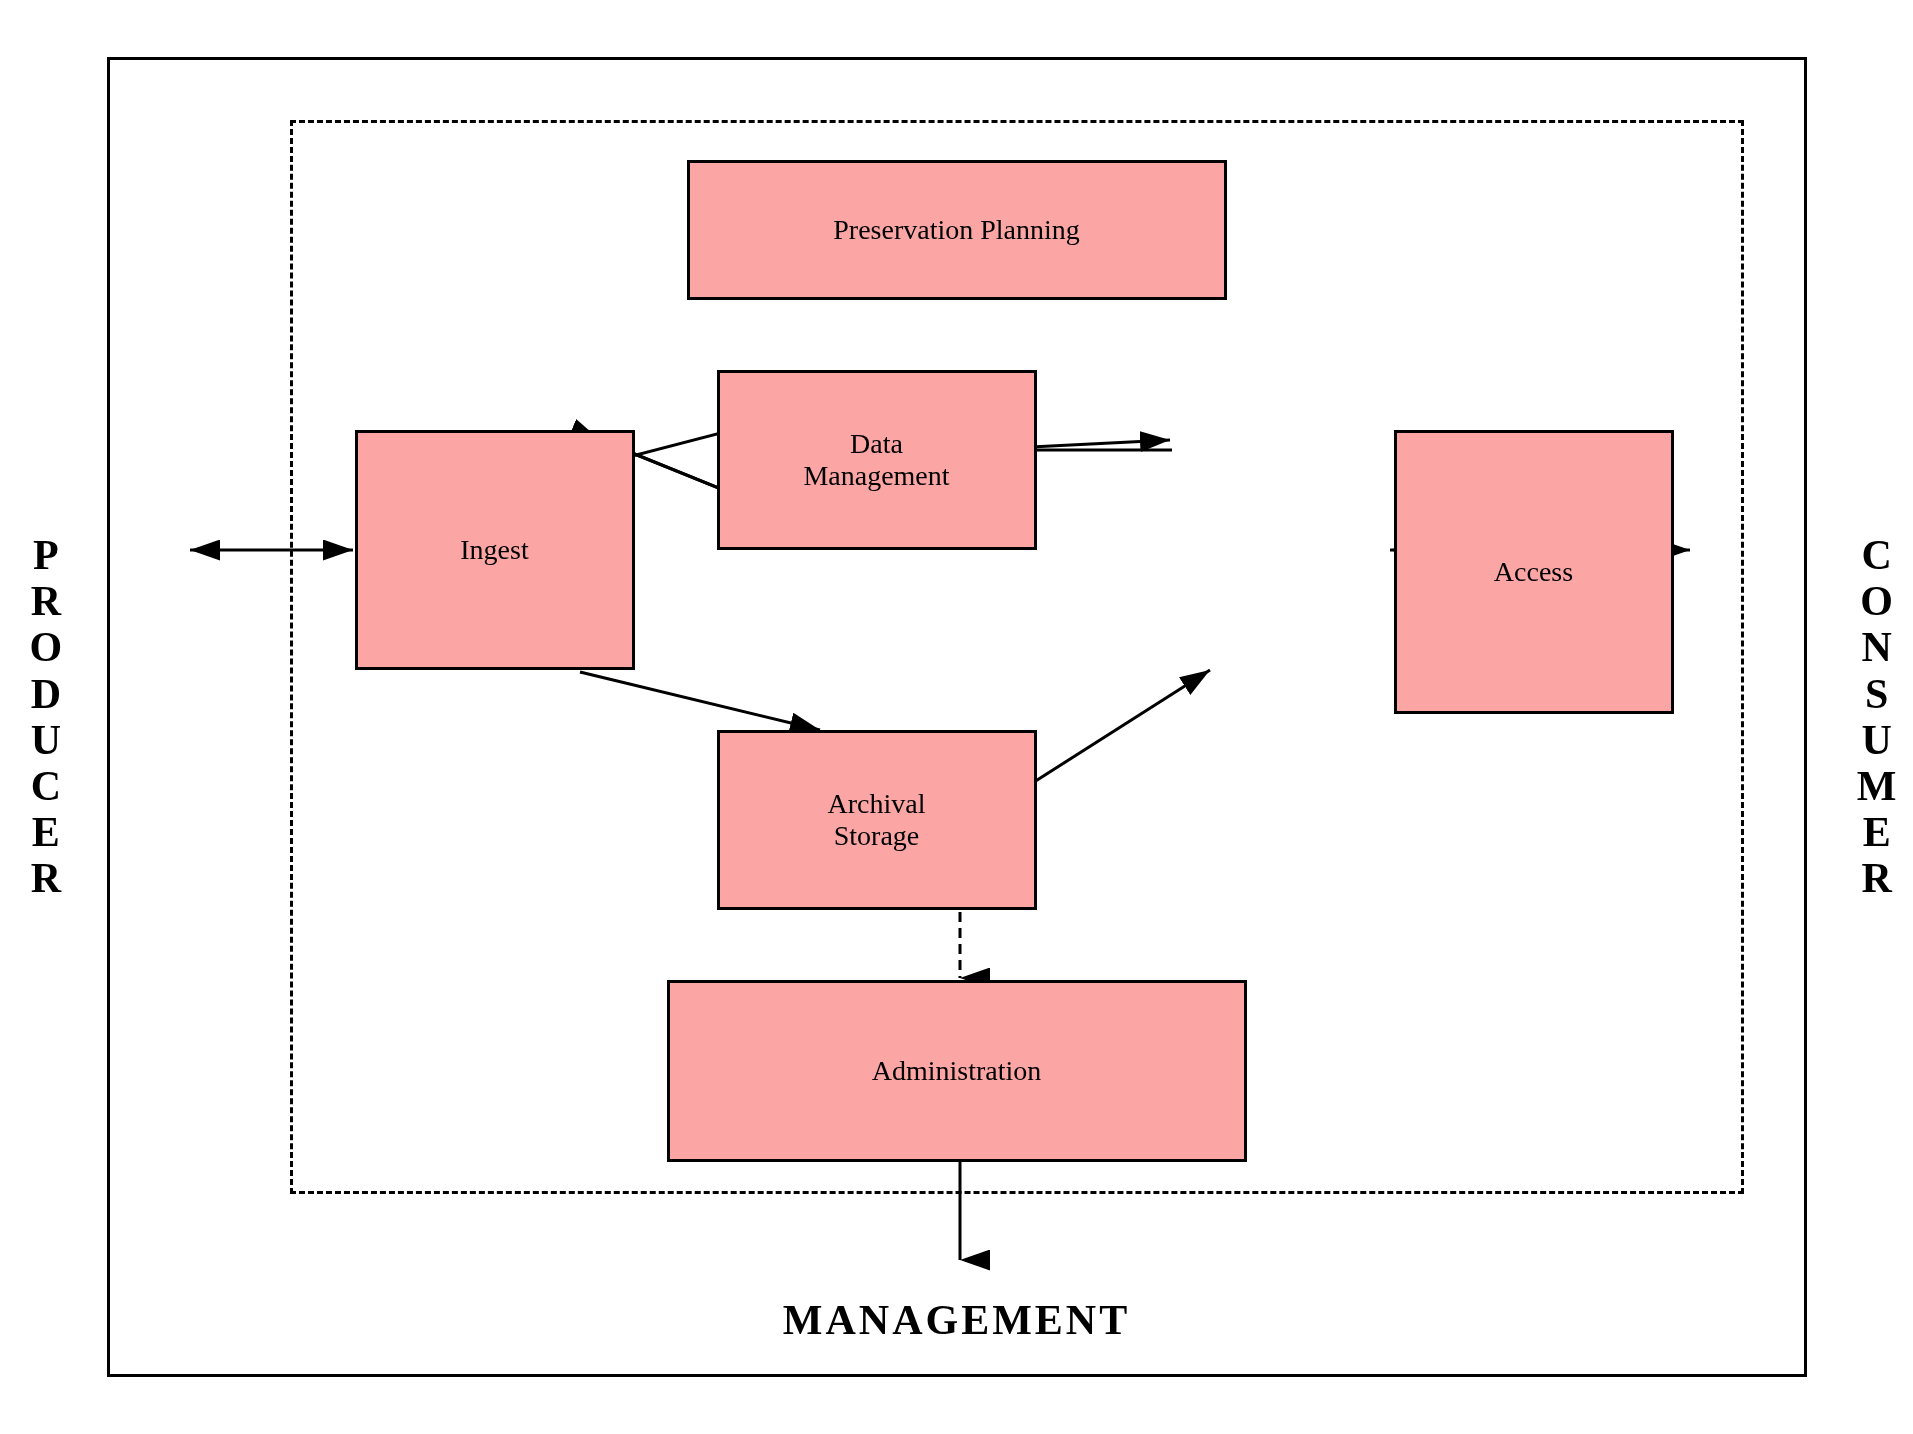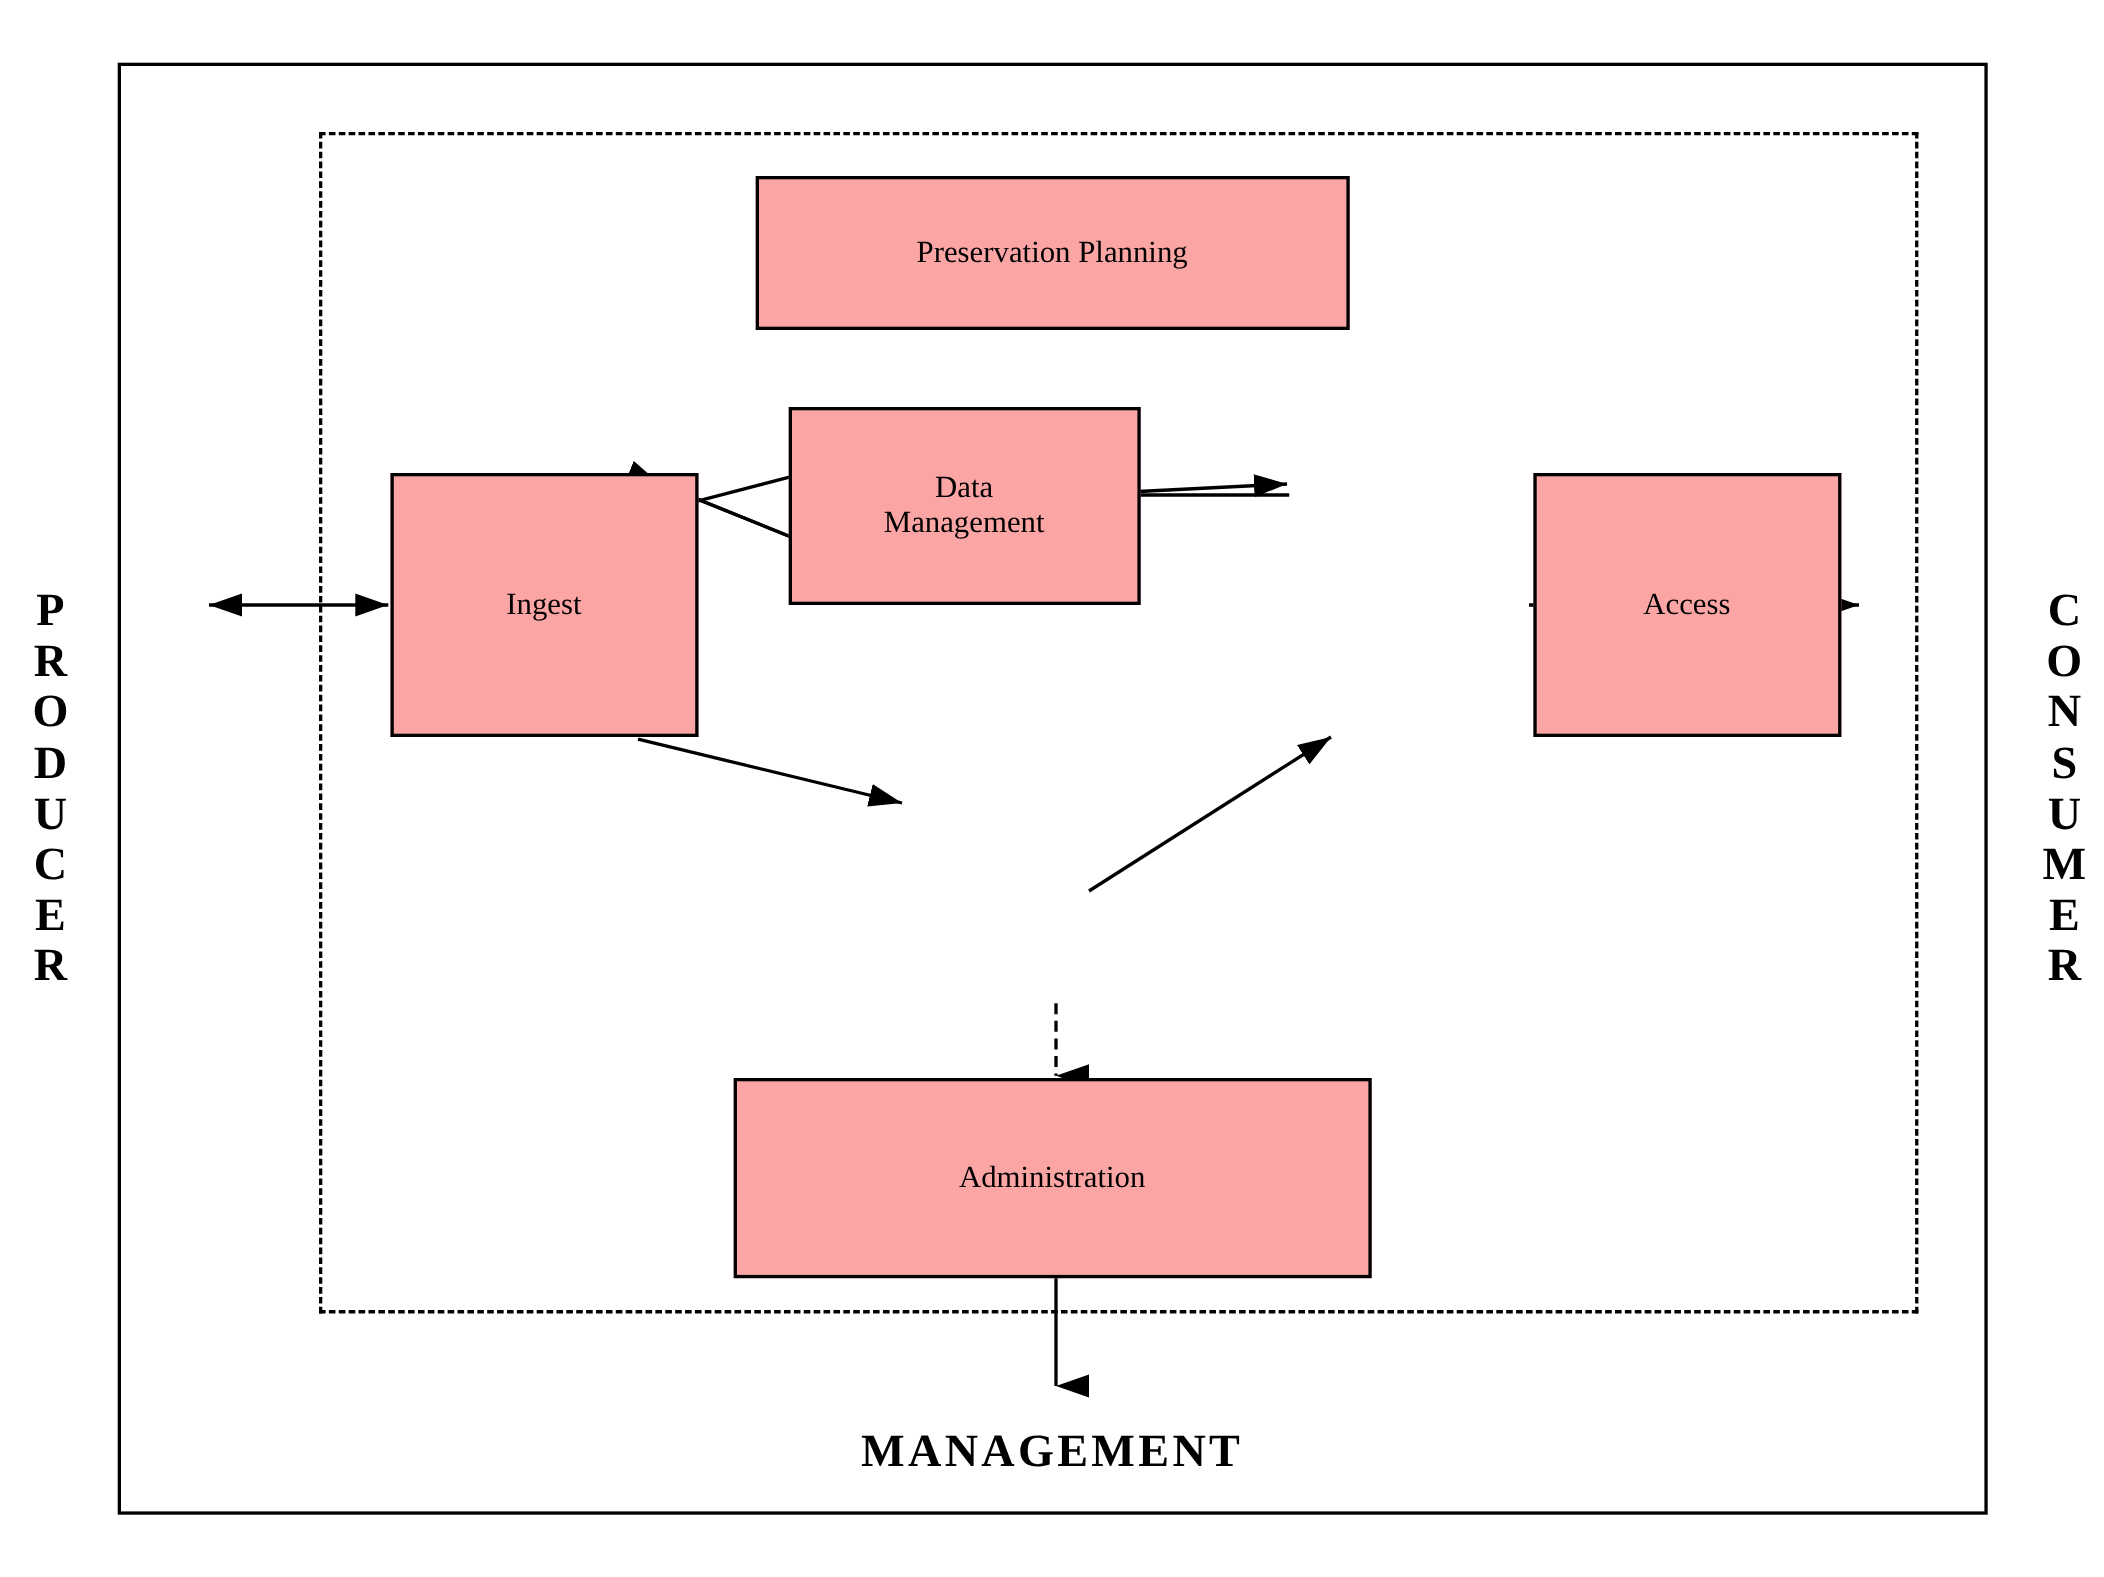--- a/index.html
+++ b/index.html
@@ -93,21 +93,21 @@
     .node-ingest {
       width: 280px;
       height: 240px;
       top: 370px;
       left: 245px;
       align-items: center;
     }
 
     .node-access {
       width: 280px;
-      height: 240px;
+      height: 284px;
       top: 370px;
       right: 130px;
     }
 
     .node-archival {
       width: 320px;
       height: 180px;
       top: 670px;
       left: 50%;
       transform: translateX(-50%) translateX(-80px);
@@ -230,20 +230,24 @@
   </div>
 
   <div class="node node-ingest">
     <span>Ingest</span>
   </div>
 
   <div class="node node-access">
     <span>Access</span>
   </div>
 
+  <div class="node node-archival">
+    <span style="white-space:pre-line">Archival
+Storage</span>
+  </div>
 
   <div class="node node-administration">
     <span>Administration</span>
   </div>
 
   <div class="management-label">MANAGEMENT</div>
 
 </div>
 
 </body></html>

